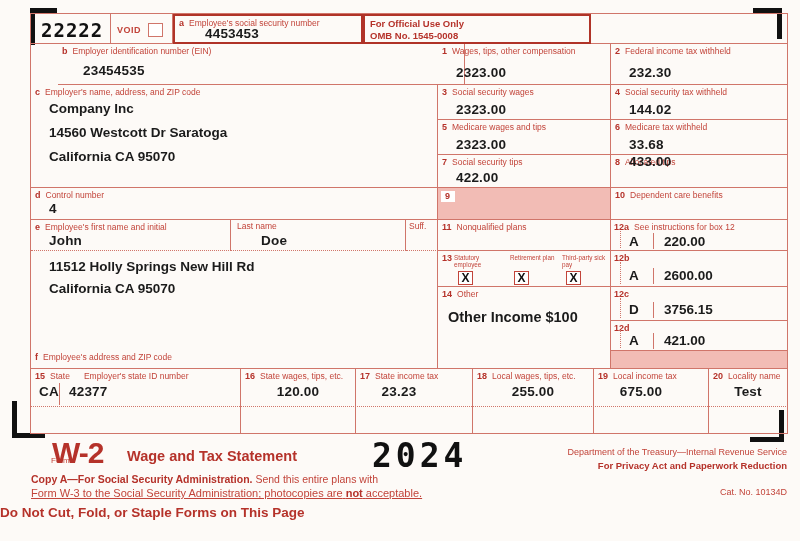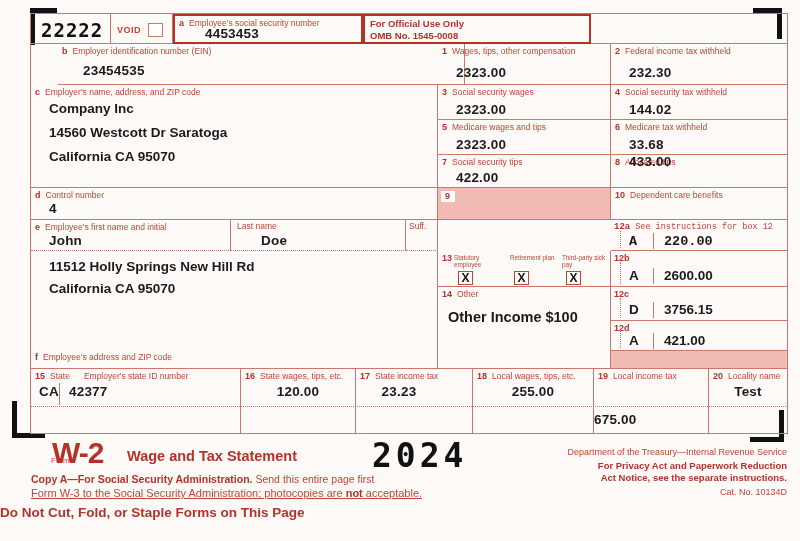--- a/index.html
+++ b/index.html
@@ -137,21 +137,24 @@
       <div class="lab"><span class="n">e</span><span>Employee's first name and initial</span></div>
       <div class="val" style="bottom:2px;">John</div>
     </div>
     <div class="cell dotted-b" style="left:200px;top:206px;width:175px;height:31px;">
       <div class="lab" style="left:6px;">Last name</div>
       <div class="val" style="left:30px;bottom:2px;">Doe</div>
     </div>
     <div class="cell dotted-b" style="left:375px;top:206px;width:32px;height:31px;">
       <div class="lab" style="left:3px;">Suff.</div>
     </div>
-    <div class="cell" style="left:580px;top:206px;width:177px;height:31px;font-family:Liberation Mono, monospace;">
+    <div class="cell" style="left:407px;top:206px;width:173px;height:31px;">
+      <div class="lab"><span class="n">11</span><span>Nonqualified plans</span></div>
+    </div>
+    <div class="cell" style="left:580px;top:206px;width:177px;height:31px;">
       <div class="lab" style="left:3px;"><span class="n">12a</span><span>See instructions for box 12</span></div>
       <i class="dl" style="top:11px;"></i>
       <div class="b12-row" style="padding-top:12px;">
         <span class="code">A</span>
         <span class="vd"></span>
         <span class="amt">220.00</span>
       </div>
     </div>
 
     <div class="cell" style="left:0;top:237px;width:407px;height:118px;">
@@ -223,40 +226,39 @@
     <div class="cell" style="left:325px;top:355px;width:117px;height:65px;">
       <div class="lab"><span class="n">17</span><span>State income tax</span></div>
       <div class="val" style="left:0;right:30px;top:15px;bottom:auto;text-align:center;">23.23</div>
     </div>
     <div class="cell" style="left:442px;top:355px;width:121px;height:65px;">
       <div class="lab"><span class="n">18</span><span>Local wages, tips, etc.</span></div>
       <div class="val" style="left:0;right:0;top:15px;bottom:auto;text-align:center;">255.00</div>
     </div>
     <div class="cell" style="left:563px;top:355px;width:115px;height:65px;">
       <div class="lab"><span class="n">19</span><span>Local income tax</span></div>
-      <div class="val" style="left:0;right:20px;top:15px;bottom:auto;margin-top:28px;">675.00</div>
+      <div class="val" style="left:0;right:20px;top:15px;bottom:auto;text-align:center;">675.00</div>
     </div>
     <div class="cell" style="left:678px;top:355px;width:79px;height:65px;">
       <div class="lab"><span class="n">20</span><span>Locality name</span></div>
       <div class="val" style="left:0;right:0;top:15px;bottom:auto;text-align:center;">Test</div>
     </div>
     <div class="dotline" style="left:0;top:392px;width:757px;"></div>
   </div>
 
   <div class="ftxt" style="left:31px;top:456px;font-size:8px;margin-left:20px;">Form</div>
   <div class="ftxt fb" style="left:52px;top:436px;font-size:30px;letter-spacing:-1px;">W-2</div>
   <div class="ftxt fb" style="left:127px;top:448px;font-size:14.5px;">Wage and Tax Statement</div>
   <div class="digital" style="position:absolute;left:372px;top:436px;font-size:33px;letter-spacing:4px;">2024</div>
   <div class="ftxt" style="right:13px;top:447px;font-size:9px;text-align:right;">Department of the Treasury—Internal Revenue Service</div>
   <div class="ftxt fb" style="right:13px;top:460px;font-size:9.5px;text-align:right;">For Privacy Act and Paperwork Reduction</div>
-  <div class="ftxt fb" style="right:13px;top:472px;font-size:9.5px;text-align:right;">Act Notice, see the separate instructions.</div>
   <div class="ftxt" style="right:13px;top:487px;font-size:9px;text-align:right;">Cat. No. 10134D</div>
   <div class="ftxt" style="left:31px;top:473px;font-size:10.5px;">
     <span class="fb">Copy A—For Social Security Administration.</span>
-    <span>Send this entire page first</span>
+    <span>Send this entire plans with</span>
   </div>
   <div class="ftxt" style="left:31px;top:487px;font-size:11px;text-decoration:underline;">
     <span>Form W-3 to the Social Security Administration; photocopies are</span>
     <span class="fb">not</span>
     <span>acceptable.</span>
   </div>
   <div class="ftxt fb" style="left:0;top:505px;width:800px;font-size:13.5px;text-align:left;">Do Not Cut, Fold, or Staple Forms on This Page</div>
 
 </div>
 

